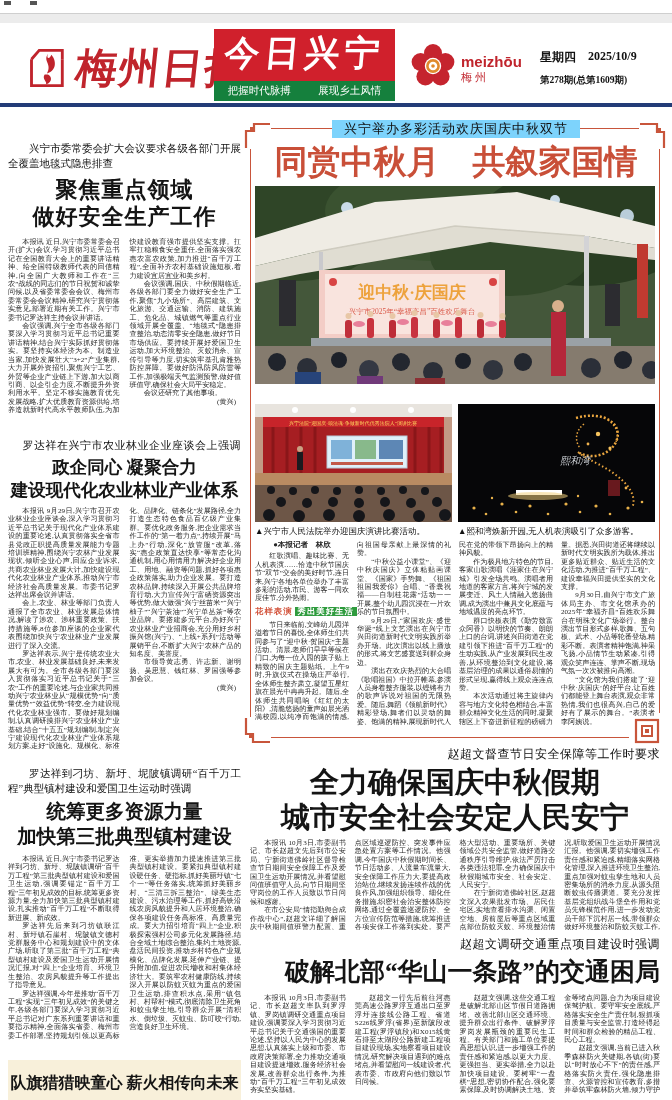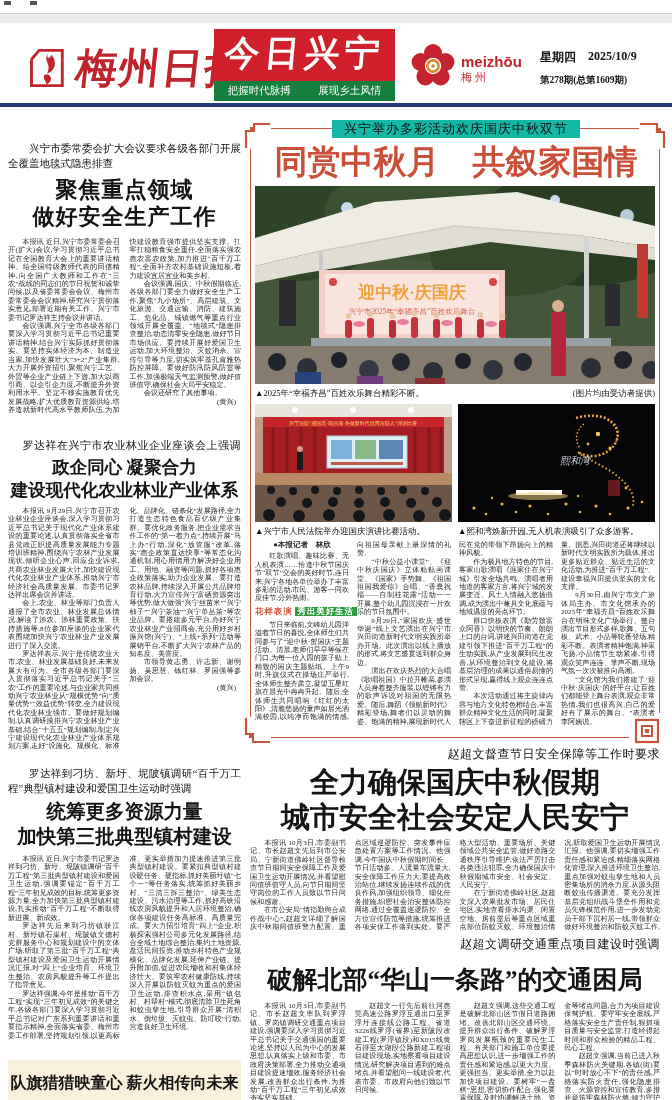--- a/index.html
+++ b/index.html
@@ -48,40 +48,40 @@
   .bl-rule{flex:1;height:1px;background:#333;}
   .bl-bar{width:4px;height:11px;background:#8b1a10;margin:0 3px;}
   .bl-text{font-size:11px;font-weight:bold;color:#1a1a1a;margin:0 1px;}
   
   .maincol{position:absolute;left:250px;top:114px;width:412px;height:986px;}
   .frame{position:absolute;top:14px;left:0;width:410px;height:610px;border:1.5px solid #c8553b;box-sizing:border-box;}
   .corner{position:absolute;width:27px;height:27px;background:#fff;}
   .c-tl{top:-7px;left:-7px;} .c-tr{top:-7px;right:-7px;transform:rotate(90deg);}
   .c-bl{bottom:-7px;left:-7px;transform:rotate(-90deg);}
   .knot{position:absolute;right:-6px;bottom:-12px;width:36px;height:36px;background:#fff;}
-  .main-kicker{position:absolute;top:6px;left:50%;transform:translateX(-50%);background:#14b8a6;
+  .main-kicker{position:absolute;top:6px;left:50%;transform:translateX(-50%);background:#7dd3fc;
                padding:0 12px;font-size:13px;letter-spacing:1px;white-space:nowrap;color:#111;}
   .main-hl{position:absolute;top:26px;width:100%;text-align:center;font-size:33px;font-weight:bold;
            color:#c94f38;white-space:nowrap;letter-spacing:0px;}
   .photo1{position:absolute;top:72px;left:5px;width:400px;height:198px;}
   .caprow{position:absolute;top:274px;left:5px;width:400px;display:flex;justify-content:space-between;
           font-size:8.5px;color:#111;}
   .photorow{position:absolute;top:290px;left:5px;width:400px;display:flex;justify-content:space-between;font-family:Liberation Serif, serif;}
   .caprow2{position:absolute;top:412px;left:5px;width:400px;display:flex;justify-content:space-between;
            font-size:8.5px;color:#111;}
   .caprow2 div{width:197px;}
   .main-body{position:absolute;top:427px;left:5px;width:400px;height:188px;column-count:4;column-gap:8px;
              font-size:7.1px;line-height:8.4px;}
   
   .art-d{position:absolute;top:632px;left:0;width:410px;}
   .kicker-d{font-size:12px;}
   .hl-d{font-size:29px;line-height:35px;margin:2px 0 4px;}
   .body-d{height:94px;column-count:4;column-gap:9px;font-size:7.1px;line-height:8.4px;}
   .art-e{position:absolute;top:822px;left:0;width:410px;}
-  .hl-e{font-size:25px;line-height:32px;margin:11px 0 6px;white-space:nowrap;}
+  .hl-e{font-size:25px;line-height:32px;margin:3px 0 6px;white-space:nowrap;text-align:right;}
   .body-e{height:108px;column-count:4;column-gap:9px;font-size:7.1px;line-height:8.4px;}
 </style>
 </head>
 <body>
 
 <div class="print-mark" style="left:4px;"></div>
 <div class="print-mark" style="left:30px;"></div>
 <div class="topstrip"></div>
 
 <div class="mast">
@@ -274,24 +274,20 @@
       <circle cx="368" cy="174" r="9" fill="#20242c"></circle>
         <circle cx="396" cy="184" r="9" fill="#2b2f38"></circle>
       <rect x="40" y="186" width="26" height="12" fill="#27447a"></rect>
       <rect x="102" y="190" width="26" height="8" fill="#713a7a"></rect>
       <rect x="296" y="126" width="15" height="64" fill="#b5273a"></rect>
         <circle cx="303" cy="120" r="6" fill="#d9b08c"></circle>
       <rect x="160" y="192" width="30" height="6" fill="#8c2f34"></rect>
     </g>
   </svg>
 
-  <div class="caprow">
-    <span>▲2025年“幸福齐昌”百姓欢乐舞台精彩不断。</span>
-    <span>(图片均由受访者提供)</span>
-  </div>
 
   <div class="photorow">
 
     <svg width="197" height="118" viewBox="0 0 197 118">
       <rect width="197" height="118" fill="#c29a85"></rect>
       <rect x="0" y="0" width="197" height="13" fill="#e8e4de"></rect>
       <circle cx="40" cy="6" r="3" fill="#fff"></circle>
         <circle cx="98" cy="6" r="3" fill="#fff"></circle>
         <circle cx="156" cy="6" r="3" fill="#fff"></circle>
       <rect x="8" y="13" width="181" height="10" fill="#c8242a"></rect>

